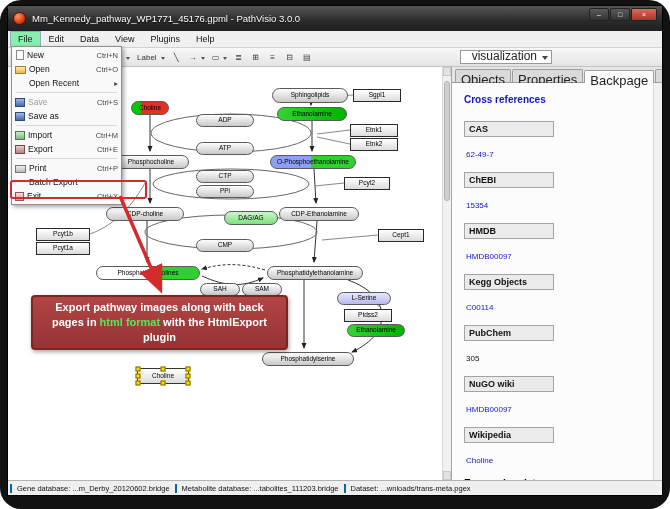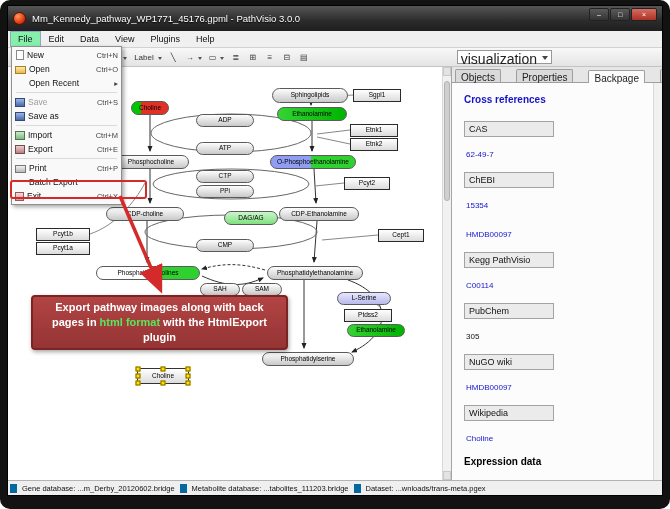--- a/index.html
+++ b/index.html
@@ -1,36 +1,36 @@
 <!DOCTYPE html>
 <html><head>
 <meta charset="utf-8">
 <style>
   *{margin:0;padding:0;box-sizing:border-box}
   html,body{width:670px;height:509px}
   body{font-family:"Liberation Sans",sans-serif;background:#fff;-webkit-font-smoothing:antialiased}
-  .frame{position:relative;width:670px;height:509px;background:#121212;border-radius:10px;overflow:hidden}
+  .frame{position:relative;width:670px;height:509px;background:#121212;border-radius:21px;overflow:hidden}
   .win{position:absolute;left:7px;top:5px;width:656px;height:491px;display:flex;flex-direction:column;background:#ececec;border:1px solid #000;overflow:visible}
 
   
   .titlebar{height:25px;background:linear-gradient(#565656,#2b2b2b 60%,#1f1f1f);display:flex;align-items:center;padding:0 5px;color:#fff;flex:none}
   .app-icon{width:13px;height:13px;border-radius:50%;background:radial-gradient(circle at 35% 30%,#ff9a5a,#e23b12 60%,#8f1c05);margin-right:6px;flex:none;border:1px solid #511}
   .title-text{font-size:9.5px;white-space:nowrap;overflow:hidden;text-shadow:0 1px 1px #000}
   .win-controls{margin-left:auto;display:flex;gap:1px;align-self:flex-start;margin-top:2px}
   .wc{width:20px;height:13px;display:flex;align-items:center;justify-content:center;font-size:7px;color:#fff;background:linear-gradient(#5a5a5a,#333);border:1px solid #222;border-radius:2px}
   .wc.close{background:linear-gradient(#d86a5f,#aa3327);width:26px}
 
   
   .menubar{height:17px;background:#f0f0f0;border-bottom:1px solid #d2d2d2;display:flex;align-items:center;font-size:9px;color:#111;flex:none;padding-left:2px}
   .menu-item{padding:2px 7px;border:1px solid transparent}
   .menu-item.active{background:#86efac;border:1px solid #8fa8c0}
 
   
   .toolbar{height:19px;background:linear-gradient(#f8f8f8,#e4e4e4);border-bottom:1px solid #c3c3c3;display:flex;align-items:center;gap:3px;font-size:8px;color:#222;flex:none;padding:0 6px}
-  .combo{height:14px;background:#fff;border:1px solid #989898;display:flex;align-items:flex-start;font-size:14px;padding:0 14px 0 3px;position:relative;white-space:nowrap}
+  .combo{height:14px;background:#fff;border:1px solid #989898;display:flex;align-items:flex-end;font-size:12px;padding:0 14px 0 11px;position:relative;white-space:nowrap}
   .combo::after{content:"";position:absolute;right:3px;top:5px;border-left:3px solid transparent;border-right:3px solid transparent;border-top:4px solid #444}
   .tb-btn{height:15px;min-width:15px;display:flex;align-items:center;justify-content:center;font-size:8px;color:#333;padding:0 2px;border:1px solid transparent;position:relative}
   .tb-btn.dd{padding-right:9px}
   .tb-btn.dd::after{content:"";position:absolute;right:1px;top:6px;border-left:2.5px solid transparent;border-right:2.5px solid transparent;border-top:3.5px solid #555}
   .tb-sep{width:1px;height:12px;background:#bebebe;margin:0 2px}
   .viz-combo{margin-left:auto;margin-right:104px;min-width:68px}
 
   
   .main{flex:1;display:flex;position:relative;overflow:hidden}
   .canvas{position:relative;flex:1;background:#fff;overflow:hidden}
@@ -70,35 +70,35 @@
   .icon-save-icon,.icon-save-as-icon{background:linear-gradient(#9db7e8,#4a69a8);border:1px solid #33497a;width:10px;height:9px}
   .icon-import-icon{background:linear-gradient(#cfe8cf,#7fb87f);border:1px solid #4a7a4a;width:10px;height:9px}
   .icon-export-icon{background:linear-gradient(#e8cfcf,#b87f7f);border:1px solid #7a4a4a;width:10px;height:9px}
   .icon-print-icon{background:linear-gradient(#f0f0f0,#b9b9b9);border:1px solid #777;width:11px;height:8px;margin-top:1px}
   .icon-exit-icon{background:linear-gradient(#f3dede,#d89a9a);border:1px solid #9a5555;width:9px;height:9px}
   .batch-highlight{position:absolute;left:2px;top:174px;width:137px;height:19px;border:2px solid #d42a2a;border-radius:3px;z-index:55;pointer-events:none}
   .annot-arrow{position:absolute;left:0;top:0;width:656px;height:491px;z-index:60;pointer-events:none}
 
   
   .sidebar{width:211px;background:#f0f0f0;border-left:1px solid #a5a5a5;display:flex;flex-direction:column;flex:none;position:relative}
-  .tabs{display:flex;height:16px;background:#e6e6e6;border-bottom:1px solid #9e9e9e;padding:2px 0 0 3px;gap:15px;font-size:10px;color:#222;flex:none}
+  .tabs{display:flex;height:16px;background:#e6e6e6;border-bottom:1px solid #9e9e9e;padding:2px 0 0 3px;gap:1px;font-size:13px;color:#222;flex:none}
   .tab{padding:2px 5px 1px;background:#dadada;border:1px solid #9e9e9e;border-bottom:none;border-radius:2px 2px 0 0;white-space:nowrap}
   .tab.active{background:#fbfbfb;position:relative;top:1px}
   .bp{flex:1;background:#fcfcfc;padding:11px 0 0 12px;overflow:hidden}
   .bp-title{color:#1414c8;font-weight:bold;font-size:10px;margin-bottom:16px}
   .ref-section{margin-bottom:8px}
-  .ref-head{width:90px;background:#ebebeb;border:1px solid #a3a3a3;font-size:9px;font-weight:normal;color:#111;padding:2px 4px;margin-bottom:6px;white-space:nowrap}
+  .ref-head{width:90px;background:#ebebeb;border:1px solid #a3a3a3;font-size:9px;font-weight:bold;color:#111;padding:2px 4px;margin-bottom:6px;white-space:nowrap}
   .ref-val{font-size:8px;display:inline-block;margin:0 0 5px 2px;color:#111;text-decoration:none}
   .ref-val.link{color:#1414cc;}
   .bp-footer{font-weight:bold;font-size:10px;color:#000;margin-top:4px}
   .sb-vscroll{position:absolute;right:0;top:16px;bottom:0;width:9px;background:#f1f1f1;border-left:1px solid #d8d8d8}
 
   
   .statusbar{height:15px;background:#efefef;border-top:1px solid #b3b3b3;display:flex;align-items:center;font-size:7.5px;color:#111;flex:none;padding:0 2px;overflow:hidden}
-  .sb-seg{padding:0 5px;border-left:7px solid #0369a1;white-space:nowrap}
+  .sb-seg{padding:0 5px;border-left:2px solid #0369a1;white-space:nowrap}
 </style>
 </head>
 <body>
 
 <div class="frame">
   <div class="win">
 
     <div class="titlebar">
       <div class="app-icon"></div>
       <div class="title-text">Mm_Kennedy_pathway_WP1771_45176.gpml - PathVisio 3.0.0</div>
@@ -231,22 +231,22 @@
             <div class="tab">Properties</div>
             <div class="tab active">Backpage</div>
             <div class="tab">Search</div>
             <div class="tab">Legend</div>
           </div>
         <div class="bp">
           <div class="bp-title">Cross references</div>
           <div>
               <div class="ref-section"><div class="ref-head">CAS</div><a class="ref-val link" href="#">62-49-7</a></div>
               <div class="ref-section"><div class="ref-head">ChEBI</div><a class="ref-val link" href="#">15354</a></div>
-              <div class="ref-section"><a class="ref-val link" href="#">HMDB00097</a></div>
-              <div class="ref-section"><div class="ref-head">Kegg PathVisio</div><a class="ref-val link" href="#">C00114</a></div>
+              <div class="ref-section"><div class="ref-head">HMDB</div><a class="ref-val link" href="#">HMDB00097</a></div>
+              <div class="ref-section"><div class="ref-head">Kegg Objects</div><a class="ref-val link" href="#">C00114</a></div>
               <div class="ref-section"><div class="ref-head">PubChem</div><div class="ref-val">305</div></div>
               <div class="ref-section"><div class="ref-head">NuGO wiki</div><a class="ref-val link" href="#">HMDB00097</a></div>
               <div class="ref-section"><div class="ref-head">Wikipedia</div><a class="ref-val link" href="#">Choline</a></div>
             </div>
           <div class="bp-footer">Expression data</div>
         </div>
         <div class="sb-vscroll"></div>
       </div>
     </div>
 

